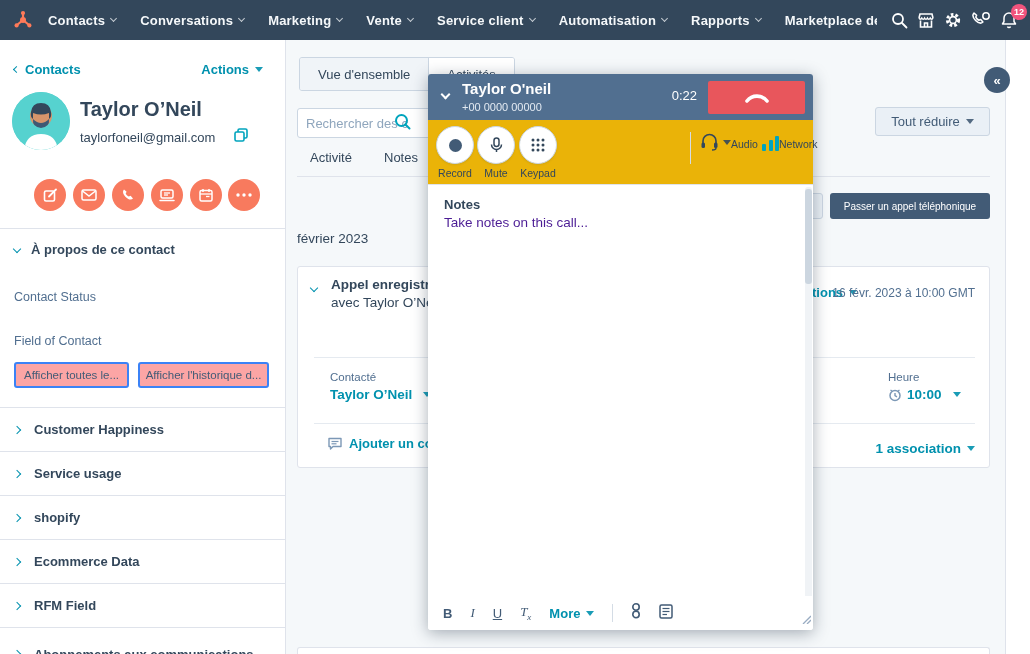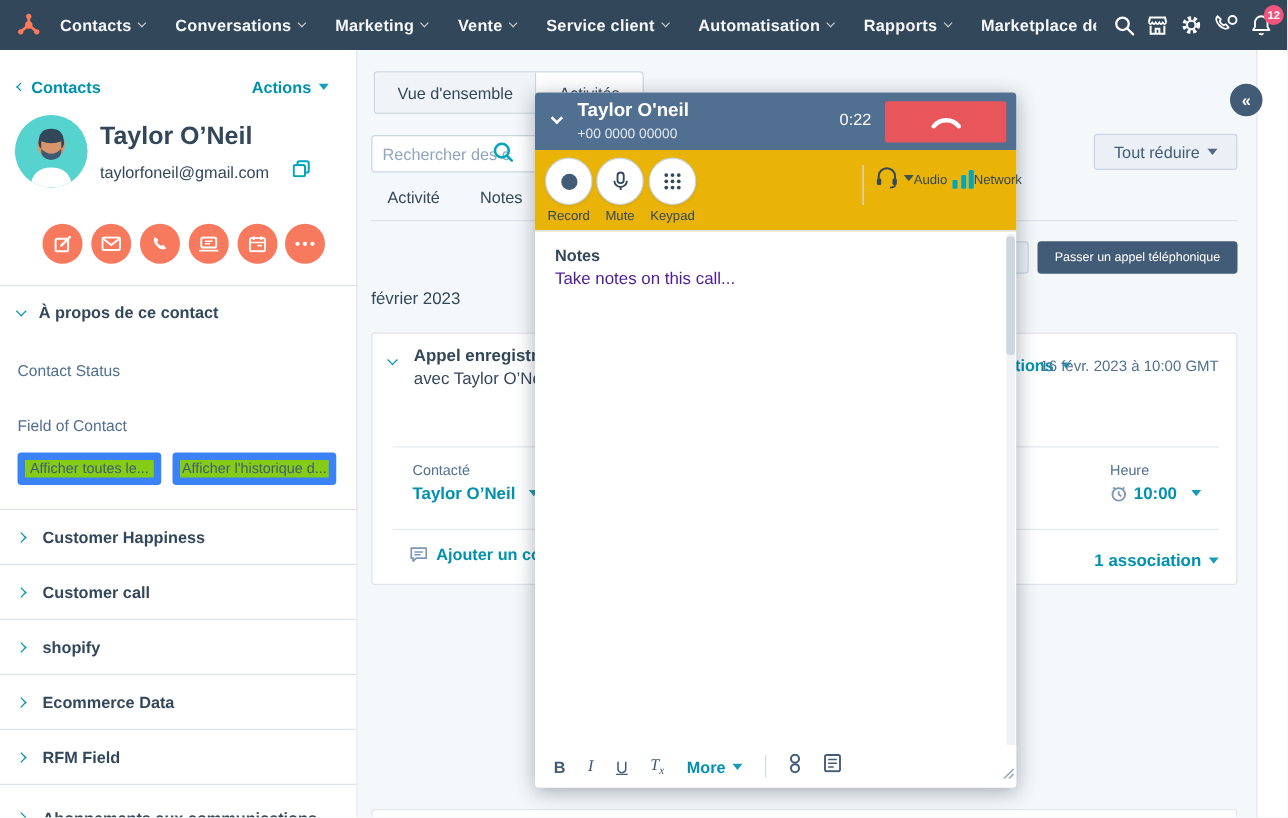--- a/index.html
+++ b/index.html
@@ -34,21 +34,21 @@
   .sb-email { font-size:13px; color:#33475b; }
   .qa-row { position:absolute; left:0; top:139px; width:286px; height:32px; }
   .qa { position:absolute; top:0; width:32px; height:32px; border-radius:50%; background:#f87a5e;
         display:flex; align-items:center; justify-content:center; cursor:pointer; }
   .sb-divider { position:absolute; left:0; width:286px; height:1px; background:#dfe3eb; }
   .sb-about { position:absolute; left:14px; top:202px; display:flex; align-items:center; gap:11px; cursor:pointer;}
   .chev-dn { width:6px; height:6px; border-right:1.8px solid #0091ae; border-bottom:1.8px solid #0091ae; transform:rotate(45deg); display:inline-block; margin-bottom:2px;}
   .chev-rt { width:6px; height:6px; border-right:1.8px solid #0091ae; border-bottom:1.8px solid #0091ae; transform:rotate(-45deg); display:inline-block;}
   .sb-about-label { font-size:13px; font-weight:700; color:#33475b; }
   .sb-field { position:absolute; left:14px; font-size:12.5px; color:#516f90; }
-  .sb-btn { position:absolute; top:322px; height:26px; background:#84cc16; border:6px solid #3b82f6; border-radius:3px;
+  .sb-btn { position:absolute; top:322px; height:26px; background:#fca5a5; border:2px solid #3b82f6; border-radius:3px;
             font-size:11.5px; color:#425b76; font-family:inherit; display:flex; align-items:center; justify-content:center; cursor:pointer; overflow:hidden; white-space:nowrap; padding:0 8px;}
   .sb-section { position:absolute; left:0; width:285px; height:44px; border-bottom:1px solid #dfe3eb; background:#fff;
                 display:flex; align-items:center; gap:14px; padding-left:14px; cursor:pointer; }
   .sb-section-label { font-size:13px; font-weight:700; color:#33475b; }
 
   
   .main-tabs { position:absolute; left:299px; top:57px; height:34px; display:flex; border:1px solid #cbd6e2; border-radius:3px; overflow:hidden; }
   .mtab { height:100%; display:flex; align-items:center; justify-content:center; font-size:13px; color:#33475b; cursor:pointer; padding:0 18px;}
   .mtab.unsel { background:#f0f4f8; border-right:1px solid #cbd6e2; }
   .mtab.sel { background:#fff; font-weight:400; }
@@ -289,21 +289,21 @@
     <button class="sb-btn" style="left:138px; width:131px;">Afficher l'historique d...</button>
 
     <div class="sb-divider" style="top:367px"></div>
 
     <div class="sb-section" style="top:368px">
       <i class="chev-rt"></i>
       <span class="sb-section-label">Customer Happiness</span>
     </div>
     <div class="sb-section" style="top:412px">
       <i class="chev-rt"></i>
-      <span class="sb-section-label">Customer call</span>
+      <span class="sb-section-label">Service usage</span>
     </div>
     <div class="sb-section" style="top:456px">
       <i class="chev-rt"></i>
       <span class="sb-section-label">shopify</span>
     </div>
     <div class="sb-section" style="top:500px">
       <i class="chev-rt"></i>
       <span class="sb-section-label">Ecommerce Data</span>
     </div>
     <div class="sb-section" style="top:544px">

